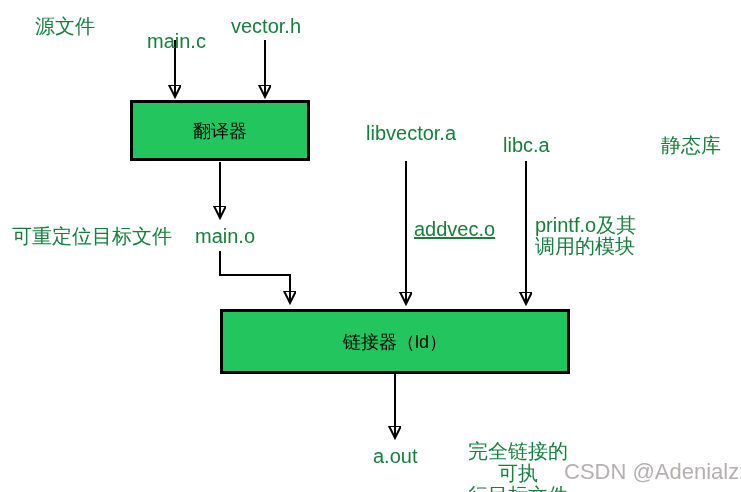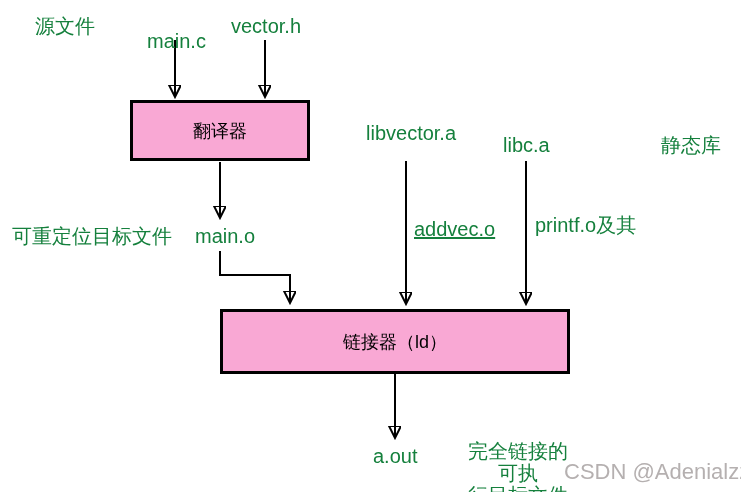--- a/index.html
+++ b/index.html
@@ -20,21 +20,21 @@
     position: absolute;
     font-size: 20px;
     line-height: 22px;
     white-space: nowrap;
     color: #15803d;
   }
   .node-box {
     position: absolute;
     box-sizing: border-box;
     border: 3px solid #000000;
-    background: #f9a8d4;
+    background: #22c55e;
     display: flex;
     flex-direction: column;
     align-items: center;
     justify-content: center;
     text-align: center;
     font-size: 18px;
     line-height: 24px;
   }
   #translator-box { left: 130px; top: 100px; width: 180px; height: 61px; }
   #linker-box     { left: 220px; top: 309px; width: 350px; height: 65px; }
@@ -104,20 +104,21 @@
 
   <div class="lbl" id="libvector-a-label">libvector.a</div>
   <div class="lbl" id="libc-a-label">libc.a</div>
   <div class="lbl" id="static-lib-label">静态库</div>
 
   <div class="lbl" id="relocatable-label">可重定位目标文件</div>
   <div class="lbl" id="main-o-label">main.o</div>
   <div class="lbl" id="addvec-o-label">addvec.o</div>
   <div class="lbl" id="printf-o-label">
     <span>printf.o及其</span><br>
+    <span>调用的模块</span>
   </div>
 
   <div class="node-box" id="linker-box">
     <span>链接器（ld）</span>
   </div>
 
   <div class="lbl" id="a-out-label">a.out</div>
   <div class="lbl" id="exec-file-label">
     <span>完全链接的可执</span><br>
     <span>行目标文件</span>

